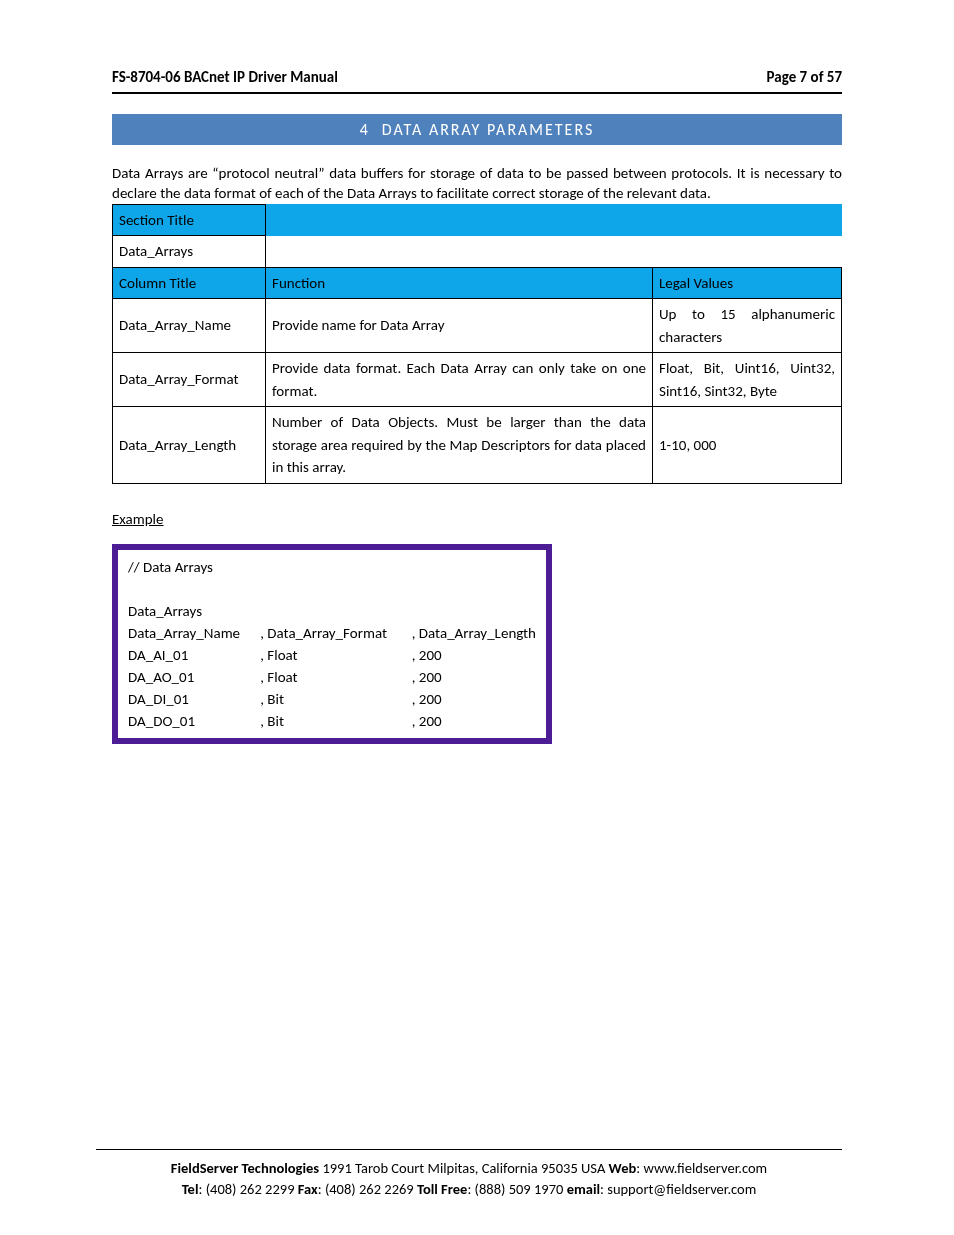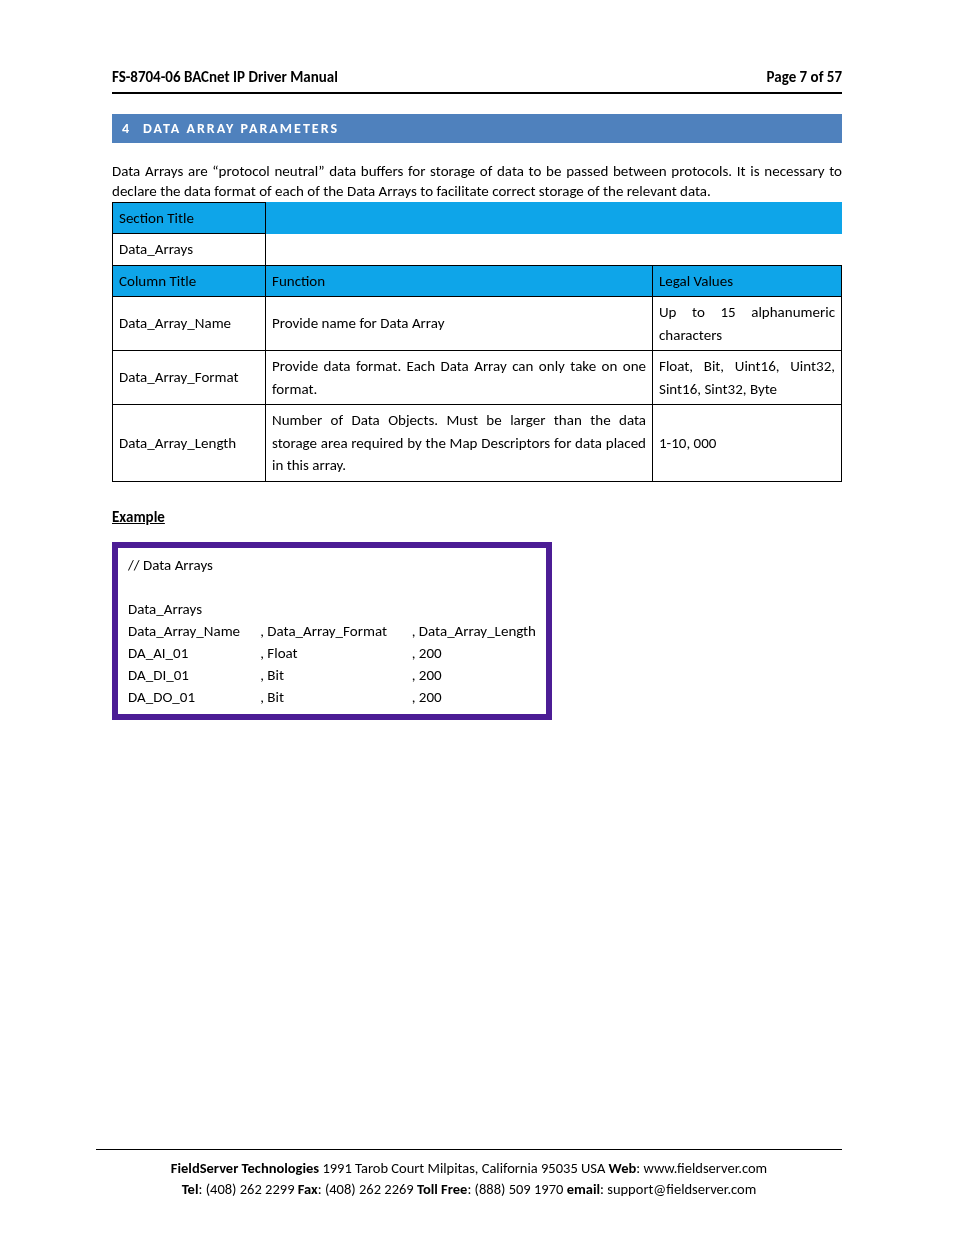--- a/index.html
+++ b/index.html
@@ -29,25 +29,26 @@
     font-weight: bold;
     font-size: 15px;
   }
   .header-right {
     font-weight: bold;
     font-size: 15px;
   }
   .section-banner {
     background: #4f81bd;
     color: #ffffff;
-    font-weight: bold;
+    font-weight: normal;
     letter-spacing: 2px;
     padding: 6px 10px;
-    font-size: 14px;
+    font-size: 16px;
     margin-bottom: 18px;
+    text-align: center;
   }
   .section-banner .num {
     letter-spacing: 0;
     margin-right: 14px;
   }
   .intro {
     line-height: 1.35;
     text-align: justify;
   }
   table.param {
@@ -63,21 +64,21 @@
   }
   table.param td.noborder {
     border: none;
   }
   table.param tr.hdr td {
     background: #0ea5e9;
   }
   table.param td.col1 { width: 140px; }
   table.param td.col3 { width: 176px; }
   .example-label {
-    font-weight: bold;
+    font-weight: normal;
     text-decoration: underline;
     margin-bottom: 16px;
   }
   .example-box {
     border: 6px solid #4c1d95;
     width: 440px;
     padding: 6px 10px 6px 10px;
     box-sizing: border-box;
   }
   .example-box table {
@@ -171,20 +172,25 @@
         <td class="c1">Data_Array_Name</td>
         <td class="c2">, Data_Array_Format</td>
         <td>, Data_Array_Length</td>
       </tr>
       <tr>
         <td class="c1">DA_AI_01</td>
         <td class="c2">, Float</td>
         <td>, 200</td>
       </tr>
       <tr>
+        <td class="c1">DA_AO_01</td>
+        <td class="c2">, Float</td>
+        <td>, 200</td>
+      </tr>
+      <tr>
         <td class="c1">DA_DI_01</td>
         <td class="c2">, Bit</td>
         <td>, 200</td>
       </tr>
       <tr>
         <td class="c1">DA_DO_01</td>
         <td class="c2">, Bit</td>
         <td>, 200</td>
       </tr>
     </tbody>

